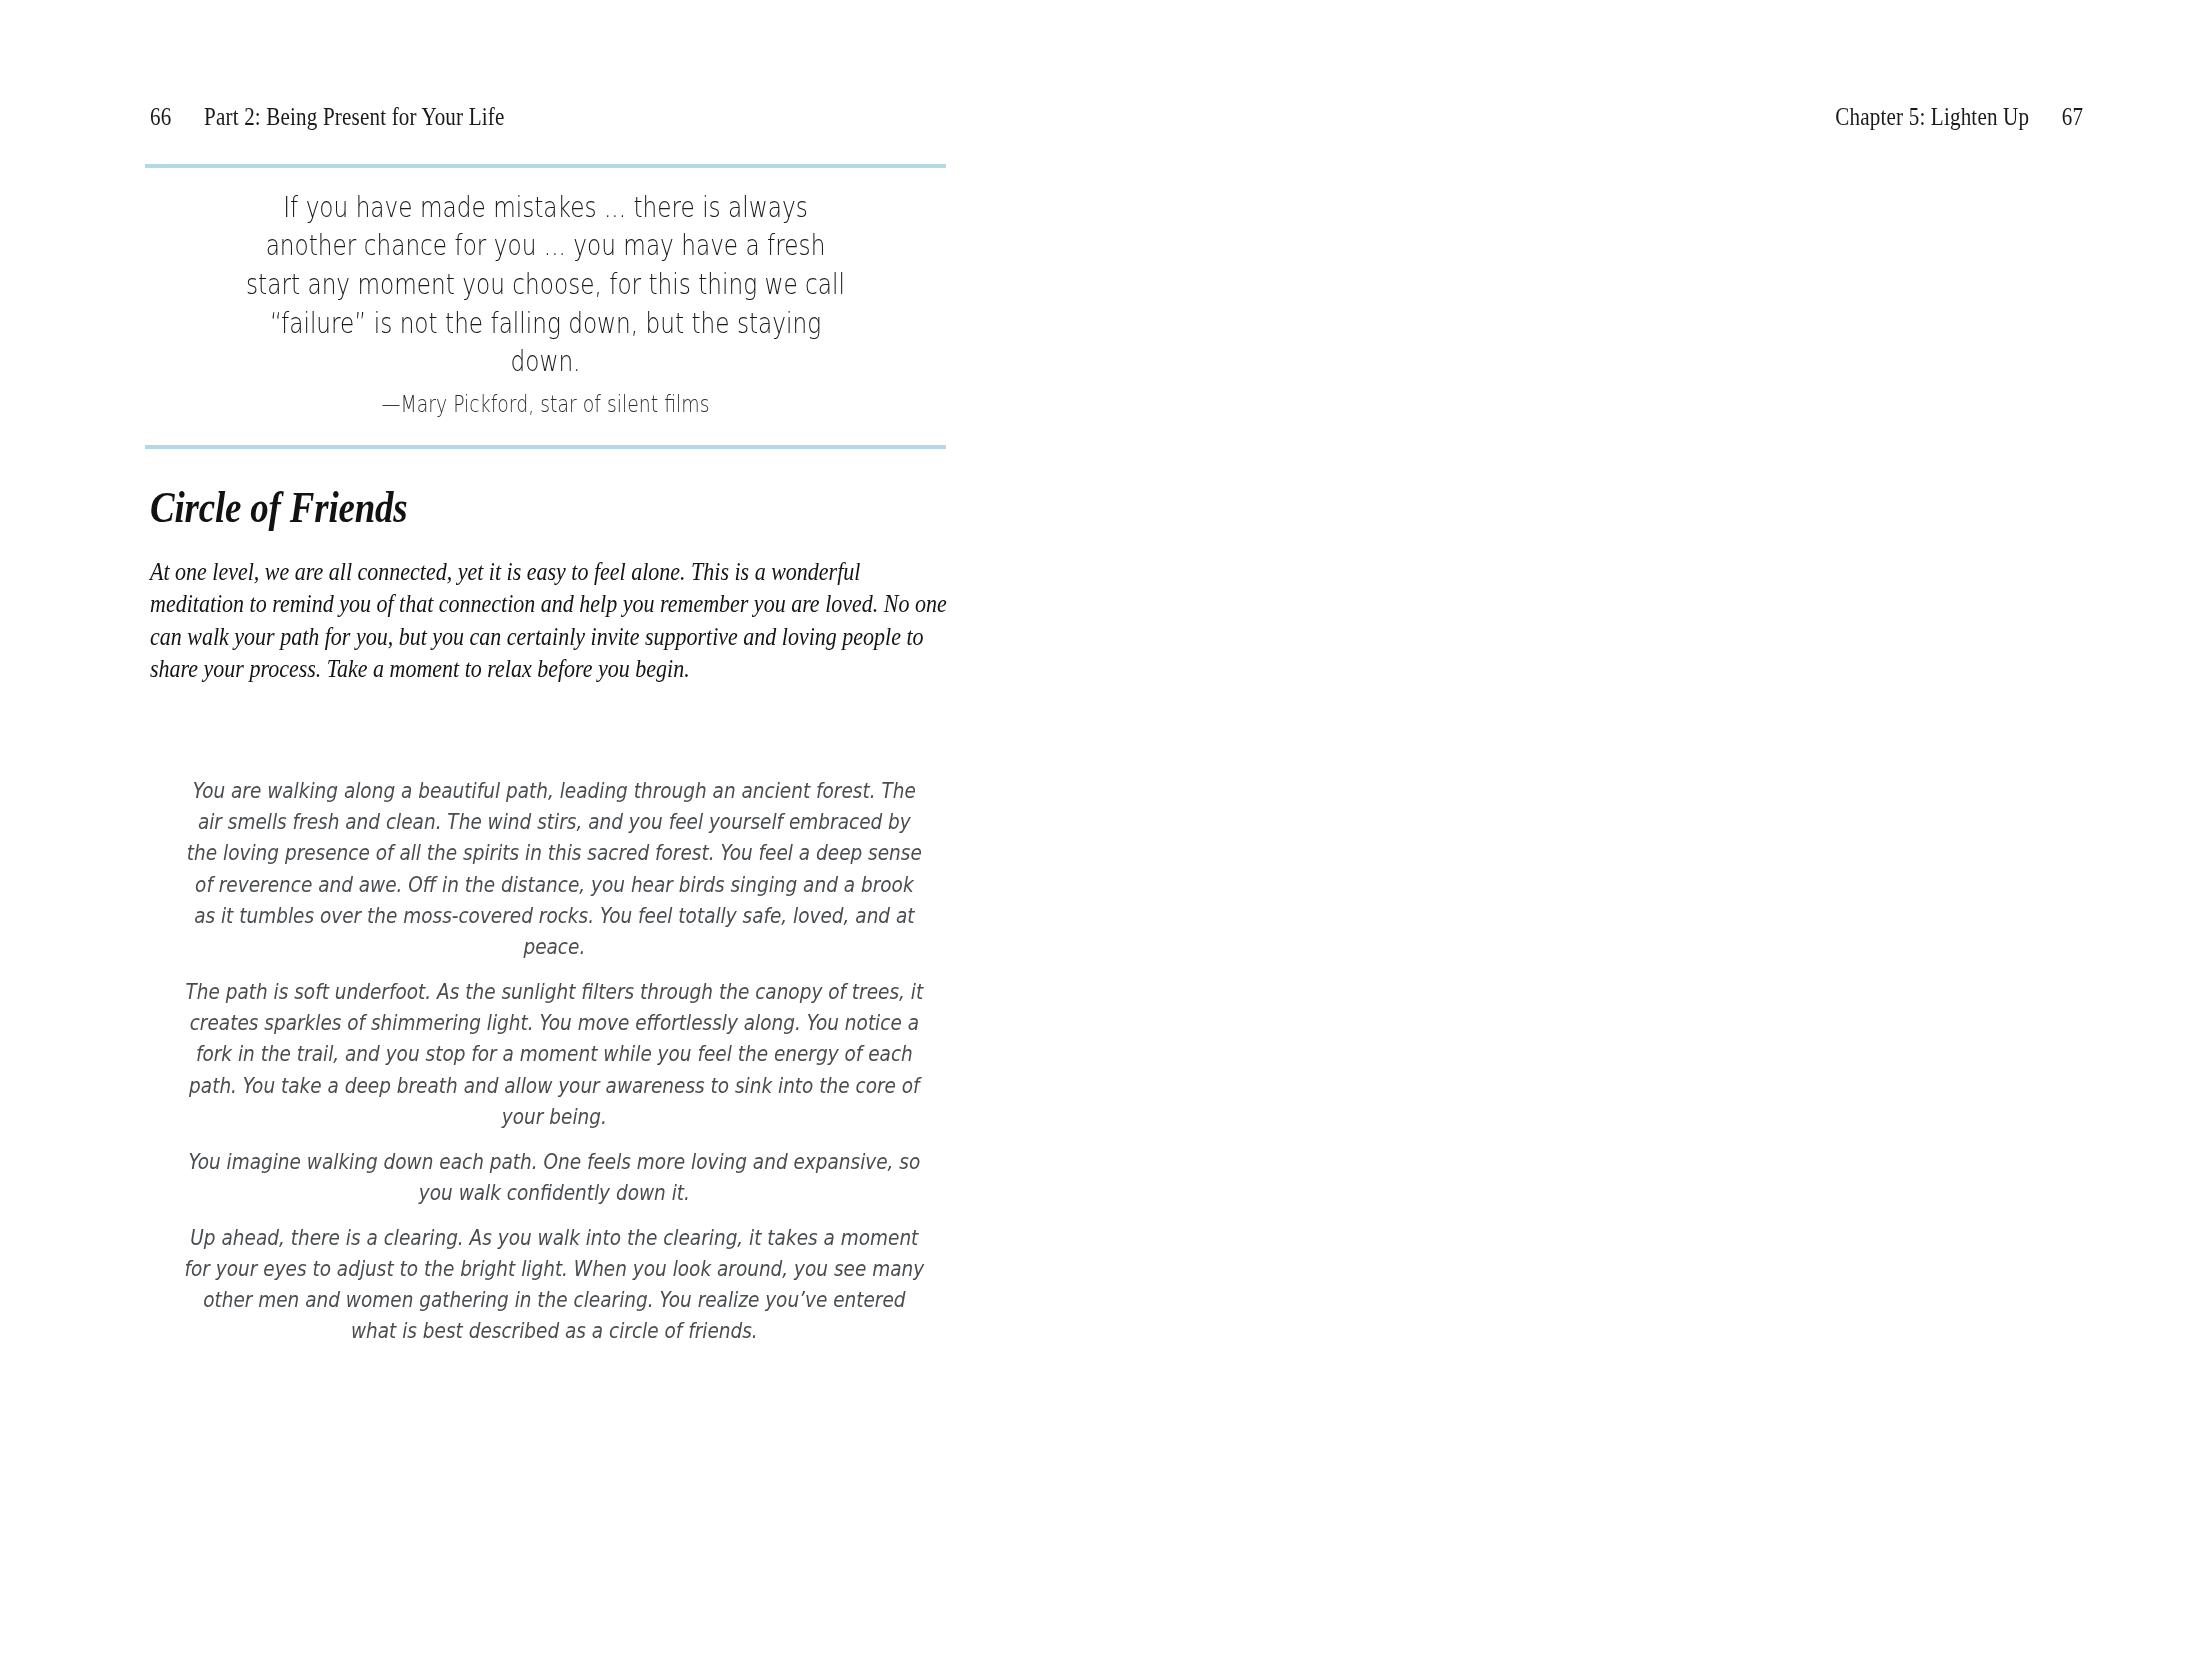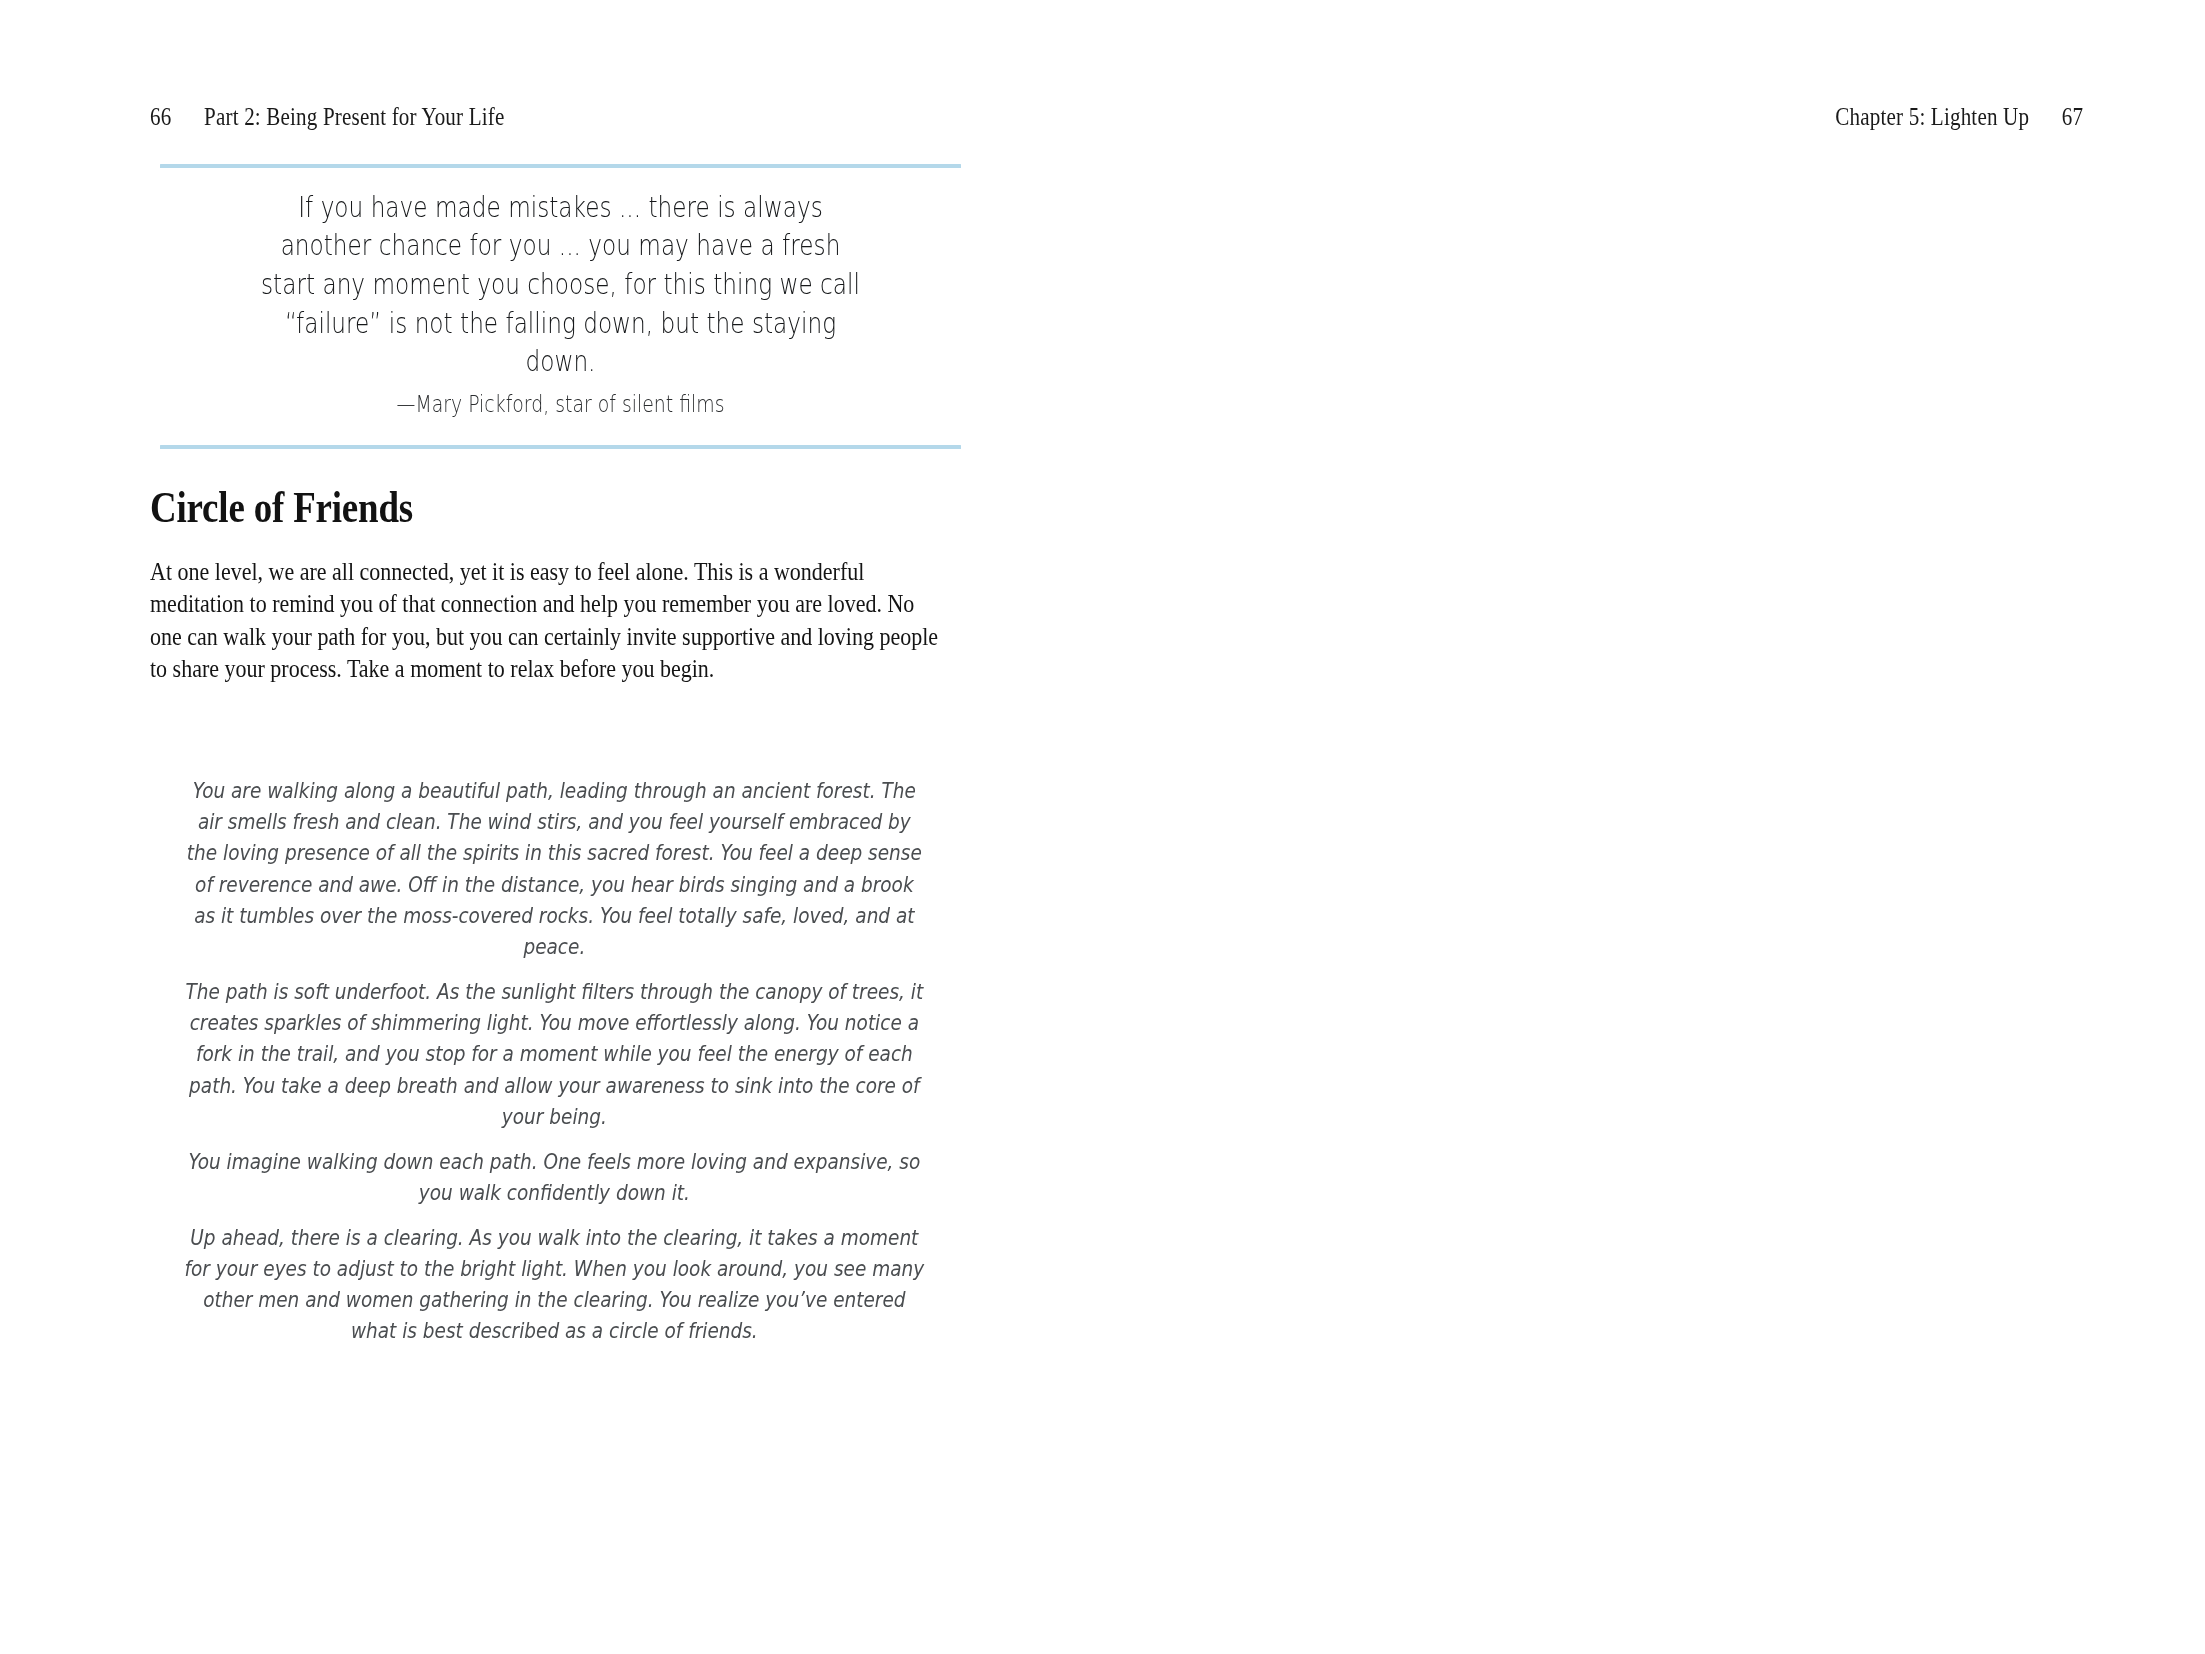--- a/index.html
+++ b/index.html
@@ -46,21 +46,21 @@
   .runhead-left  { left: 122px; transform-origin: left center; }
   .runhead-right { right: 122px; transform-origin: right center; }
 
   .folio { display: inline-block; }
   .runhead-left .folio  { margin-right: 38px; }
   .runhead-right .folio { margin-left: 38px; }
 
   
   .quote-block {
     position: absolute;
-    left: 132px;
+    left: 117px;
     top: 164px;
     width: 801px;
   }
   .rule {
     width: 100%;
     height: 4.3px;
     background: #b4d8ea;
     border-radius: 0.6px;
   }
   .quote-text {
@@ -121,21 +121,21 @@
     line-height: 1.42;
     color: #4a4d50;
     margin: 0;
     transform: scaleX(0.84);
     transform-origin: left top;
     width: 119%;
   }
   .med-p + .med-p { margin-top: 13.5px; }
 
   
-  .left-main  { position: absolute; left: 122px; top: 484px;  width: 801px; }
+  .left-main  { position: absolute; left: 122px; top: 484px;  width: 801px; font-style: italic; }
   .left-med   { position: absolute; left: 154px; top: 775px; width: 745px; text-align: center; }
 </style>
 </head>
 <body>
 
 <div class="spread">
 
   <div class="page page-left">
 
     <div class="runhead runhead-left">

